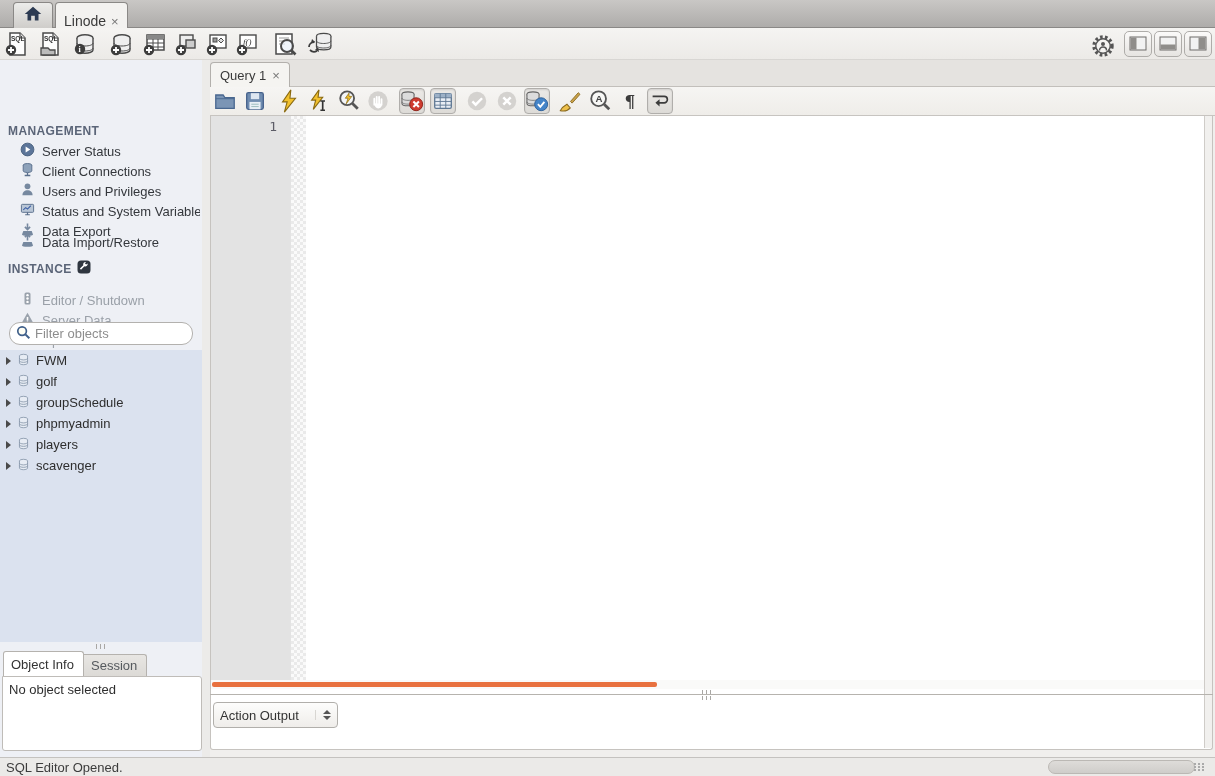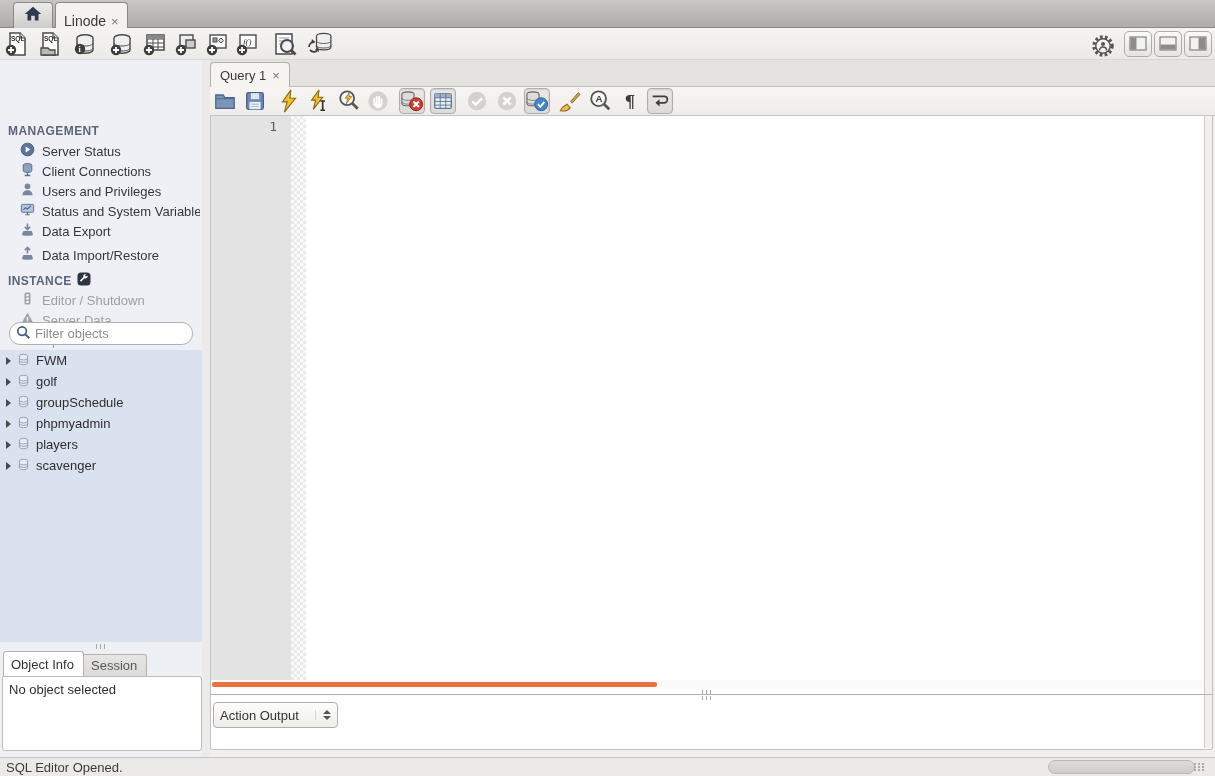--- a/index.html
+++ b/index.html
@@ -262,31 +262,31 @@
         <span>Status and System Variables</span>
       </div>
       <div class="side-item" style="top:161px">
         <span><svg viewBox="0 0 16 16">
             <path d="M8 1.5v6.5M5.2 5.2L8 8l2.8-2.8" stroke="#76889f" stroke-width="1.7" fill="none"></path>
             <path d="M3.5 9.5h9l1.3 3.8H2.2z" fill="#76889f"></path>
             <ellipse cx="8" cy="13.3" rx="5.8" ry="1.4" fill="#76889f"></ellipse>
           </svg></span>
         <span>Data Export</span>
       </div>
-      <div class="side-item" style="top:185px">
+      <div class="side-item" style="top:172px">
         <span><svg viewBox="0 0 16 16">
             <path d="M8 8V1.8M5.2 4.4L8 1.6l2.8 2.8" stroke="#76889f" stroke-width="1.7" fill="none"></path>
             <path d="M3.5 9.5h9l1.3 3.8H2.2z" fill="#76889f"></path>
             <ellipse cx="8" cy="13.3" rx="5.8" ry="1.4" fill="#76889f"></ellipse>
           </svg></span>
         <span>Data Import/Restore</span>
       </div>
     </div>
 
-  <div class="sec-header" style="top:212px;">
+  <div class="sec-header" style="top:200px;">
     <span>INSTANCE</span>
     <span><svg viewBox="0 0 14 14" width="14" height="14">
           <rect x="0.5" y="0.5" width="13" height="13" rx="3.5" fill="#2f3640"></rect>
           <path d="M10.6 3.4a2.4 2.4 0 0 1-3.2 2.9L4 9.7 2.9 8.6l3.4-3.4a2.4 2.4 0 0 1 2.9-3.2L7.9 3.3l1.2 1.2z" fill="#fff"></path>
         </svg></span>
   </div>
   <div id="inst-list">
       <div class="side-item disabled" style="top:230px">
         <span><svg viewBox="0 0 16 16">
             <rect x="4.8" y="1.5" width="6.4" height="13" rx="1.8" fill="#9aa2ac"></rect>

